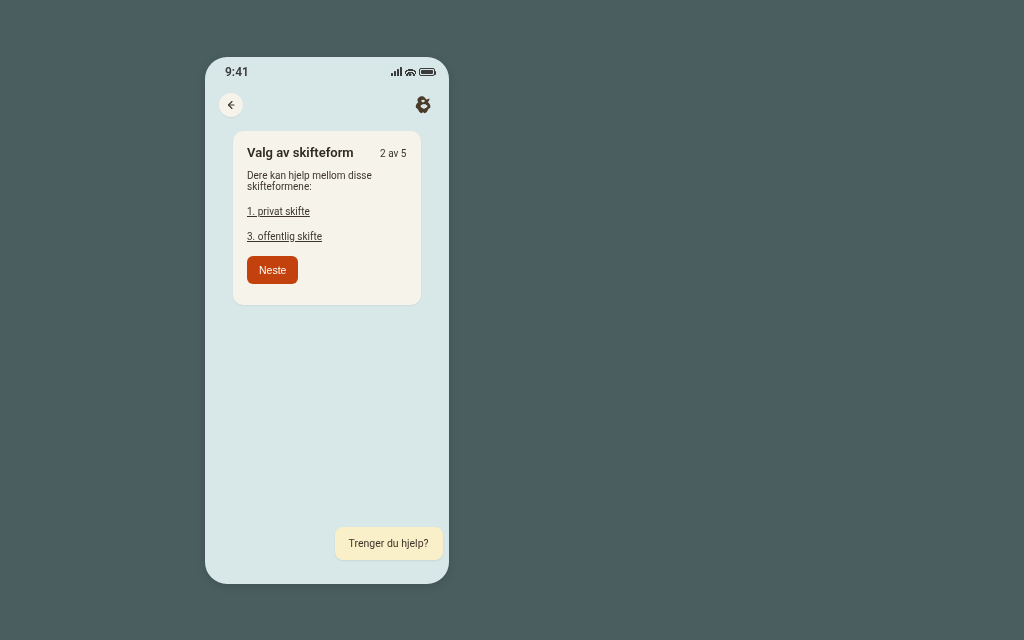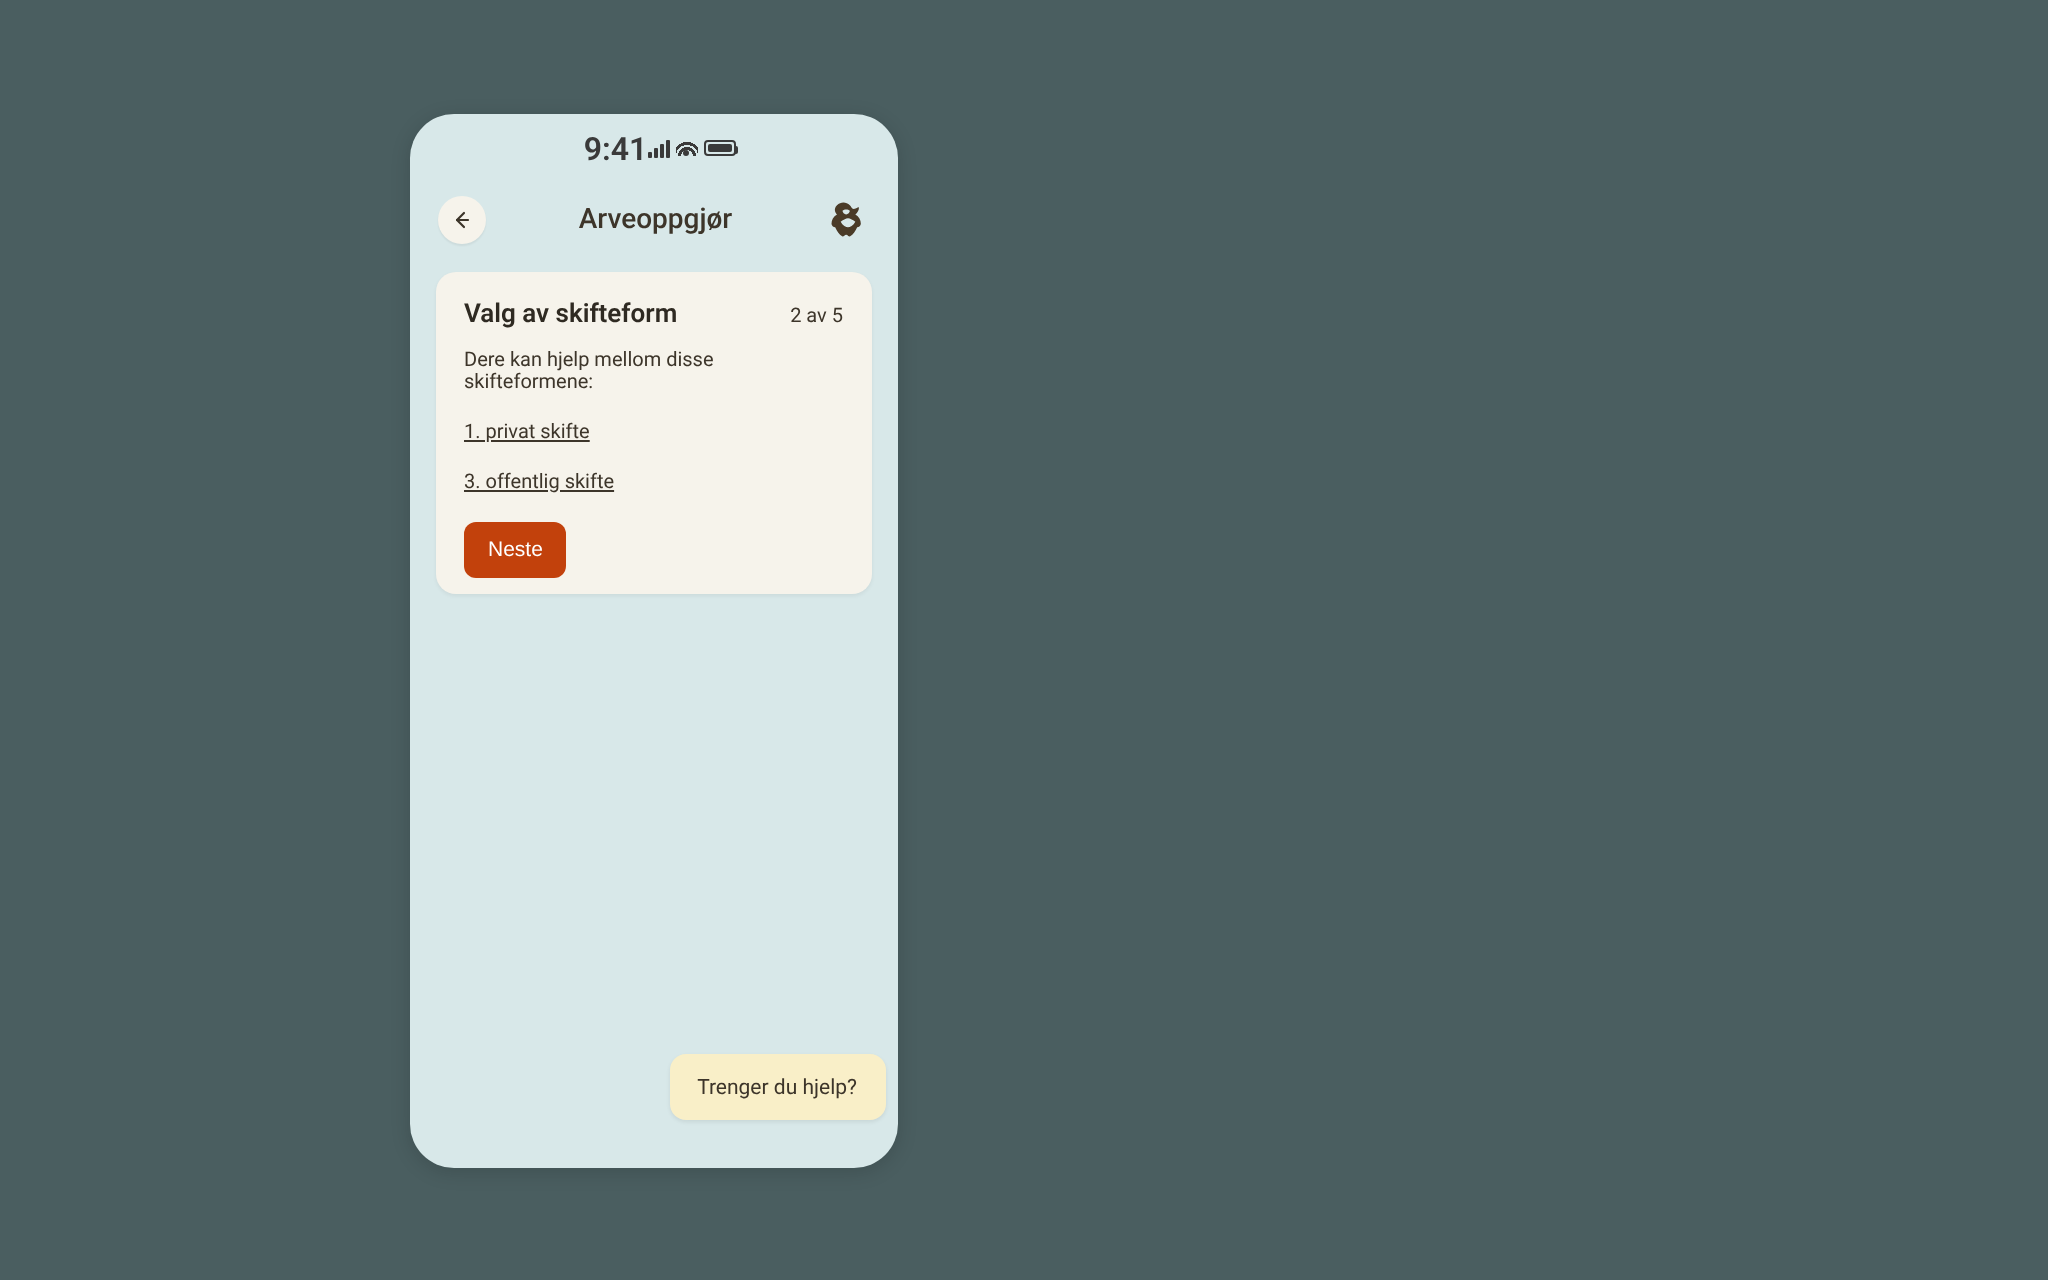--- a/index.html
+++ b/index.html
@@ -15,24 +15,24 @@
     width: 243.5px;
     height: 527px;
     background: #d8e8e9;
     border-radius: 22px;
     position: relative;
     overflow: hidden;
     box-shadow: 0 2px 10px rgba(0,0,0,0.15);
   }
   .status-bar {
     display: flex;
-    justify-content: center;
+    justify-content: space-between;
     align-items: center;
     padding: 8px 14px 4px 20px;
-    font-size: 16px;
+    font-size: 12px;
     font-weight: 600;
     color: #3a3a3a;
   }
   .status-icons { display: flex; align-items: center; gap: 3px; }
   .signal { display: flex; align-items: flex-end; gap: 1px; }
   .signal span { width: 2px; background: #3a3a3a; border-radius: 0.5px; }
   .signal span:nth-child(1){height:3px}
   .signal span:nth-child(2){height:5px}
   .signal span:nth-child(3){height:7px}
   .signal span:nth-child(4){height:9px}
@@ -77,23 +77,23 @@
     text-align: center;
   }
   .lion {
     width: 22px; height: 22px;
     display:flex; align-items:center; justify-content:center;
   }
   .lion svg { width: 22px; height: 22px; }
 
   .card {
     background: #f6f3eb;
-    margin: 0 13px;
+    margin: 0 28px;
     border-radius: 10px;
-    padding: 14px 14px 8px 14px;
+    padding: 14px 14px 21px 14px;
     box-shadow: 0 1px 2px rgba(0,0,0,0.06);
   }
   .card-head {
     display:flex; justify-content: space-between; align-items: baseline;
     margin-bottom: 10px;
   }
   .card-title { font-size: 13px; color: #2f2a22; font-weight: 600; }
   .card-step  { font-size: 10px; color: #3d352a; }
   .card-desc  { font-size: 10px; color: #3d352a; margin-bottom: 14px; }
   .choice {
@@ -145,21 +145,20 @@
     </div>
   </div>
 
   <div class="topbar">
     <div class="back-btn">
       <svg viewBox="0 0 24 24">
         <path d="M14 5l-7 7 7 7" fill="none" stroke="#3d352a" stroke-width="2.2" stroke-linecap="round" stroke-linejoin="round"></path>
         <path d="M7 12h11" fill="none" stroke="#3d352a" stroke-width="2.2" stroke-linecap="round"></path>
       </svg>
     </div>
-    <div class="screen-title">Arveoppgjør</div>
     <div class="lion">
       <svg viewBox="0 0 24 24">
         <path fill="#4a3b28" d="M6 4c2-2 5-2 7 0 1 1 1 2 2 2 1 0 2-1 3-1 0 2-1 3-2 4 2 1 3 3 3 5 0 1-1 2-2 2-1 2-2 4-4 5-1 0-1-1-2-1s-1 1-2 1c-2-1-3-3-4-5-1 0-2-1-2-2 0-2 1-4 3-5C5 8 4 6 6 4zm3 3c0 1 1 2 2 2s2-1 2-2c-1-1-3-1-4 0zm-1 6c1 2 3 3 4 3s3-1 4-3c-1-1-3-2-4-2s-3 1-4 2z"></path>
       </svg>
     </div>
   </div>
 
   <div class="card">
     <div class="card-head">
       <div class="card-title">Valg av skifteform</div>

